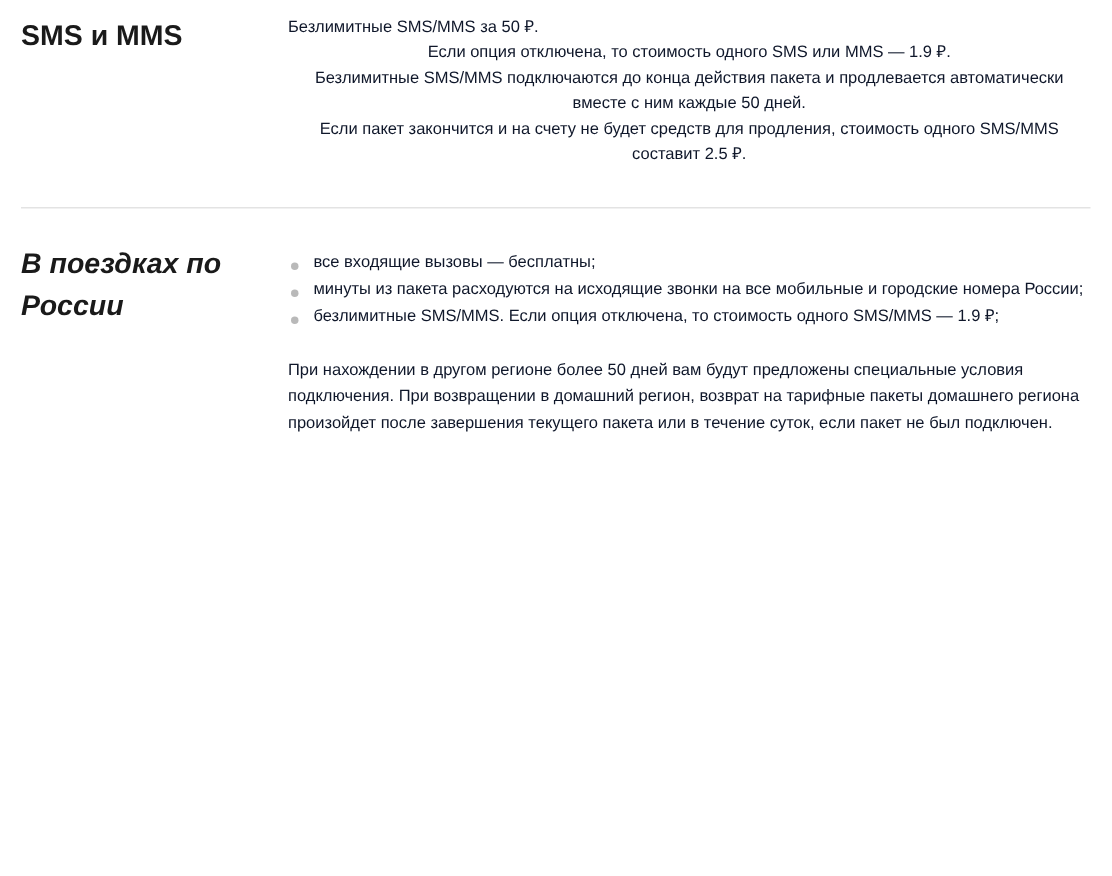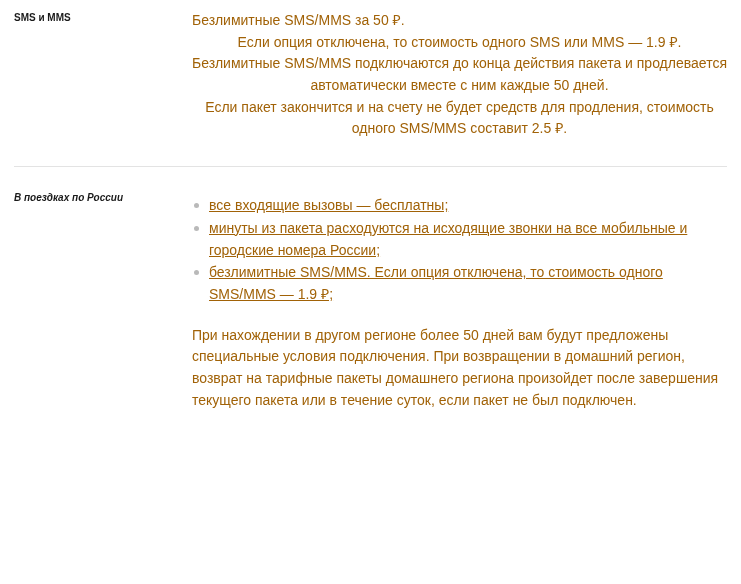--- a/index.html
+++ b/index.html
@@ -22,31 +22,31 @@
     padding: 10px 14px 0 14px;
     overflow: hidden;
   }
   .section {
     display: flex;
     align-items: flex-start;
   }
   .section-label {
     width: 178px;
     flex: 0 0 178px;
-    font-size: 10px;
+    font-size: 19px;
     font-weight: bold;
     color: #1a1a1a;
     line-height: 1.45;
     padding-top: 1px;
   }
   .section-body {
     flex: 1 1 auto;
-    font-size: 14px;
+    font-size: 11px;
     line-height: 1.55;
-    color: #a16207;
+    color: #0f172a;
   }
   .para {
     margin: 0 0 0 0;
   }
   .para + .para {
     margin-top: 0px;
     text-align: center;
   }
   .gap-para {
     margin-top: 19px;
@@ -54,21 +54,20 @@
   .divider {
     border: 0;
     border-top: 1px solid #e3e3e3;
     margin: 26px 0 24px 0;
     height: 0;
   }
   ul.bullets {
     list-style: none;
     margin: 4px 0 0 0;
     padding: 0;
-    text-decoration: underline;
   }
   ul.bullets li {
     position: relative;
     padding-left: 17px;
     margin-bottom: 1px;
     line-height: 1.55;
   }
   ul.bullets li::before {
     content: "";
     position: absolute;

